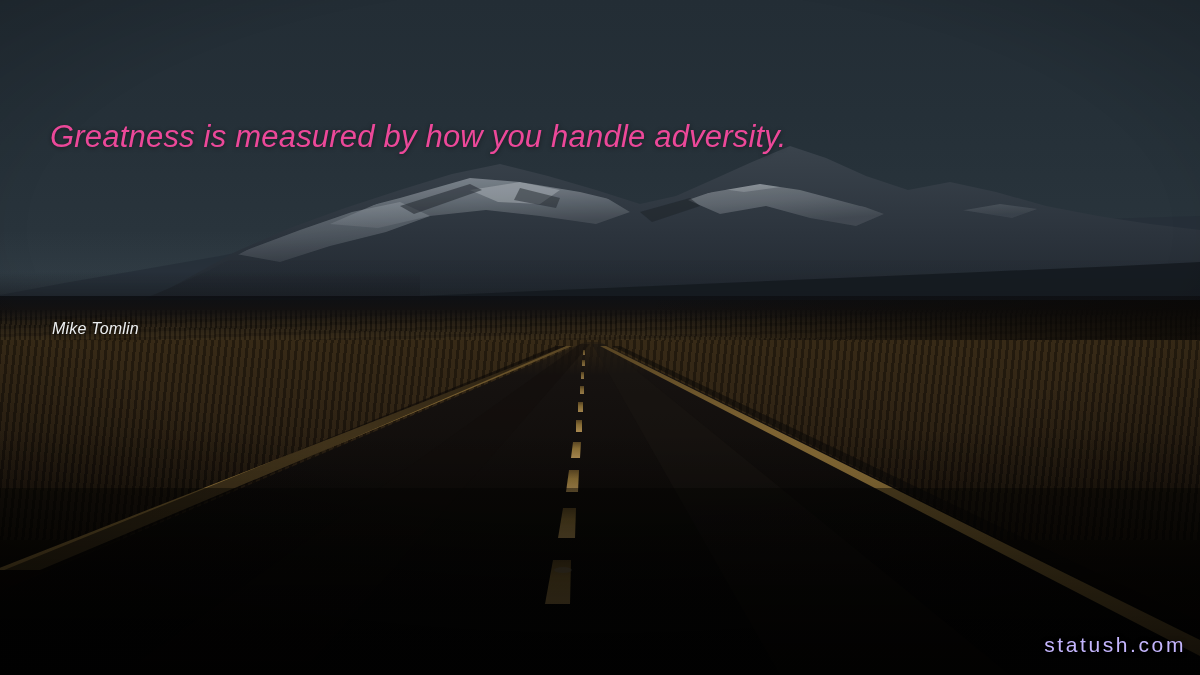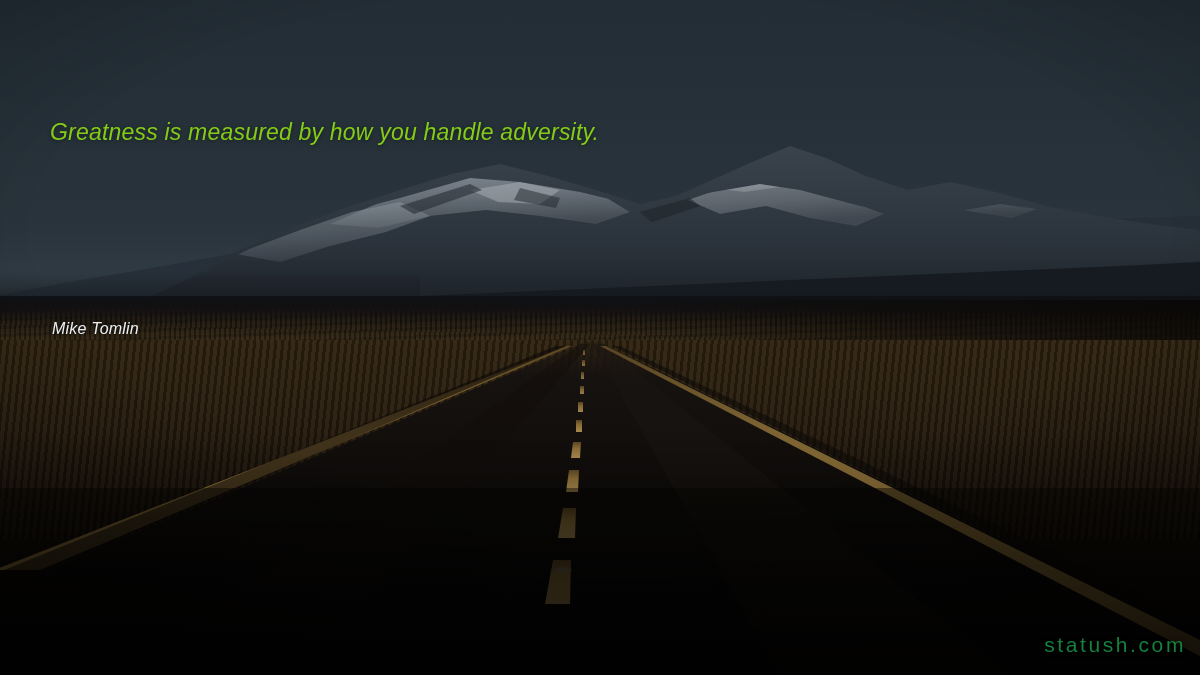--- a/index.html
+++ b/index.html
@@ -100,24 +100,24 @@
   #road {
     left: 0; top: 338px; width: 1200px; height: 337px;
   }
 
   
   #quote {
     position: absolute;
     left: 50px;
     top: 118px;
     width: 1000px;
-    font-size: 23px;
+    font-size: 31px;
     font-style: italic;
     font-weight: 400;
-    color: #84cc16;
+    color: #ec4899;
     letter-spacing: 0.2px;
     line-height: 1.25;
     text-shadow: 0 1px 5px rgba(0,0,0,0.45);
     white-space: nowrap;
   }
   #author {
     position: absolute;
     left: 52px;
     top: 320px;
     font-size: 16px;
@@ -126,21 +126,21 @@
     color: #eceff1;
     letter-spacing: 0.2px;
     text-shadow: 0 1px 6px rgba(0,0,0,0.7);
   }
   #watermark {
     position: absolute;
     right: 14px;
     bottom: 18px;
     font-size: 21px;
     font-weight: 400;
-    color: #15803d;
+    color: #c4b5fd;
     letter-spacing: 2.6px;
     text-shadow: 0 1px 5px rgba(0,0,0,0.8);
   }
 
   
   #vignette {
     left: 0; top: 0; width: 1200px; height: 675px;
     pointer-events: none;
     background:
       radial-gradient(125% 95% at 50% 34%, rgba(0,0,0,0) 38%, rgba(0,0,0,0.34) 72%, rgba(0,0,0,0.62) 100%);

